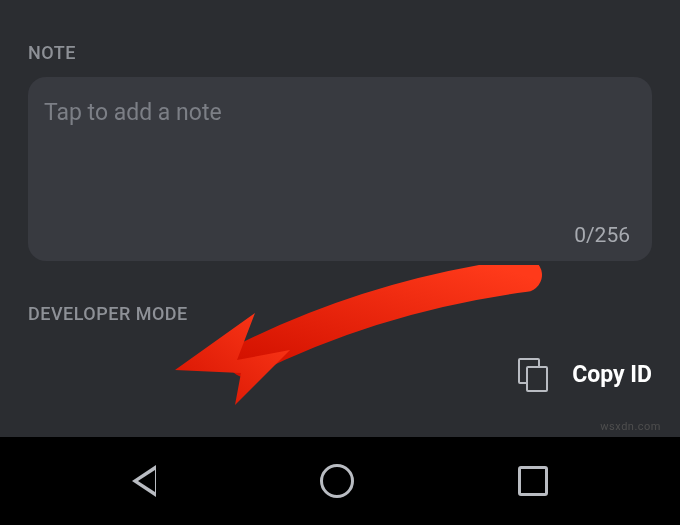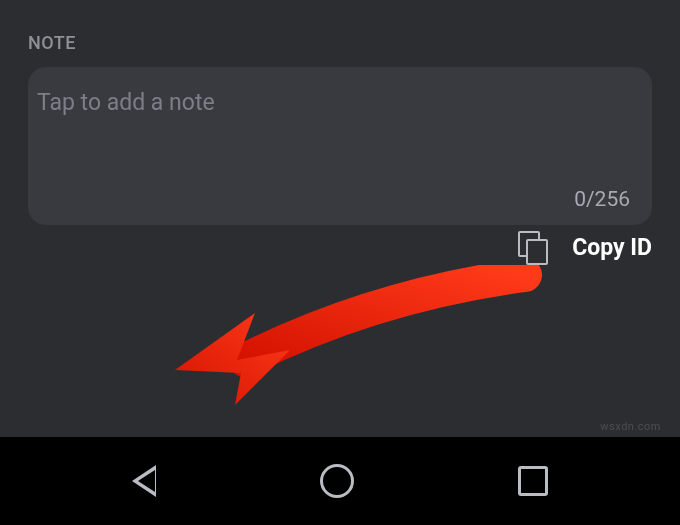--- a/index.html
+++ b/index.html
@@ -13,28 +13,28 @@
       overflow: hidden;
     }
     .content {
       padding: 0 28px;
     }
     .section-header {
       font-size: 18px;
       font-weight: 500;
       color: #8e9197;
       letter-spacing: 0.5px;
-      padding-top: 32px;
+      padding-top: 42px;
       padding-bottom: 14px;
     }
     .note-box {
       background: #383a40;
       border-radius: 18px;
-      padding: 22px 20px 14px 9px;
-      height: 158px;
+      padding: 22px 20px 14px 16px;
+      height: 184px;
       position: relative;
     }
     .note-placeholder {
       color: #7c7f86;
       font-size: 23px;
       font-weight: 400;
     }
     .note-counter {
       position: absolute;
       bottom: 14px;
@@ -151,20 +151,21 @@
 <body>
 
 <div class="content">
   <div class="section-header">NOTE</div>
 
   <div class="note-box">
     <div class="note-placeholder">Tap to add a note</div>
     <div class="note-counter">0/256</div>
   </div>
 
+  <div class="dev-section-header">DEVELOPER MODE</div>
 
   <div class="copy-id-row">
     <div class="copy-icon">
       <div class="back"></div>
       <div class="front"></div>
     </div>
     <div class="copy-id-label">Copy ID</div>
   </div>
 </div>
 

